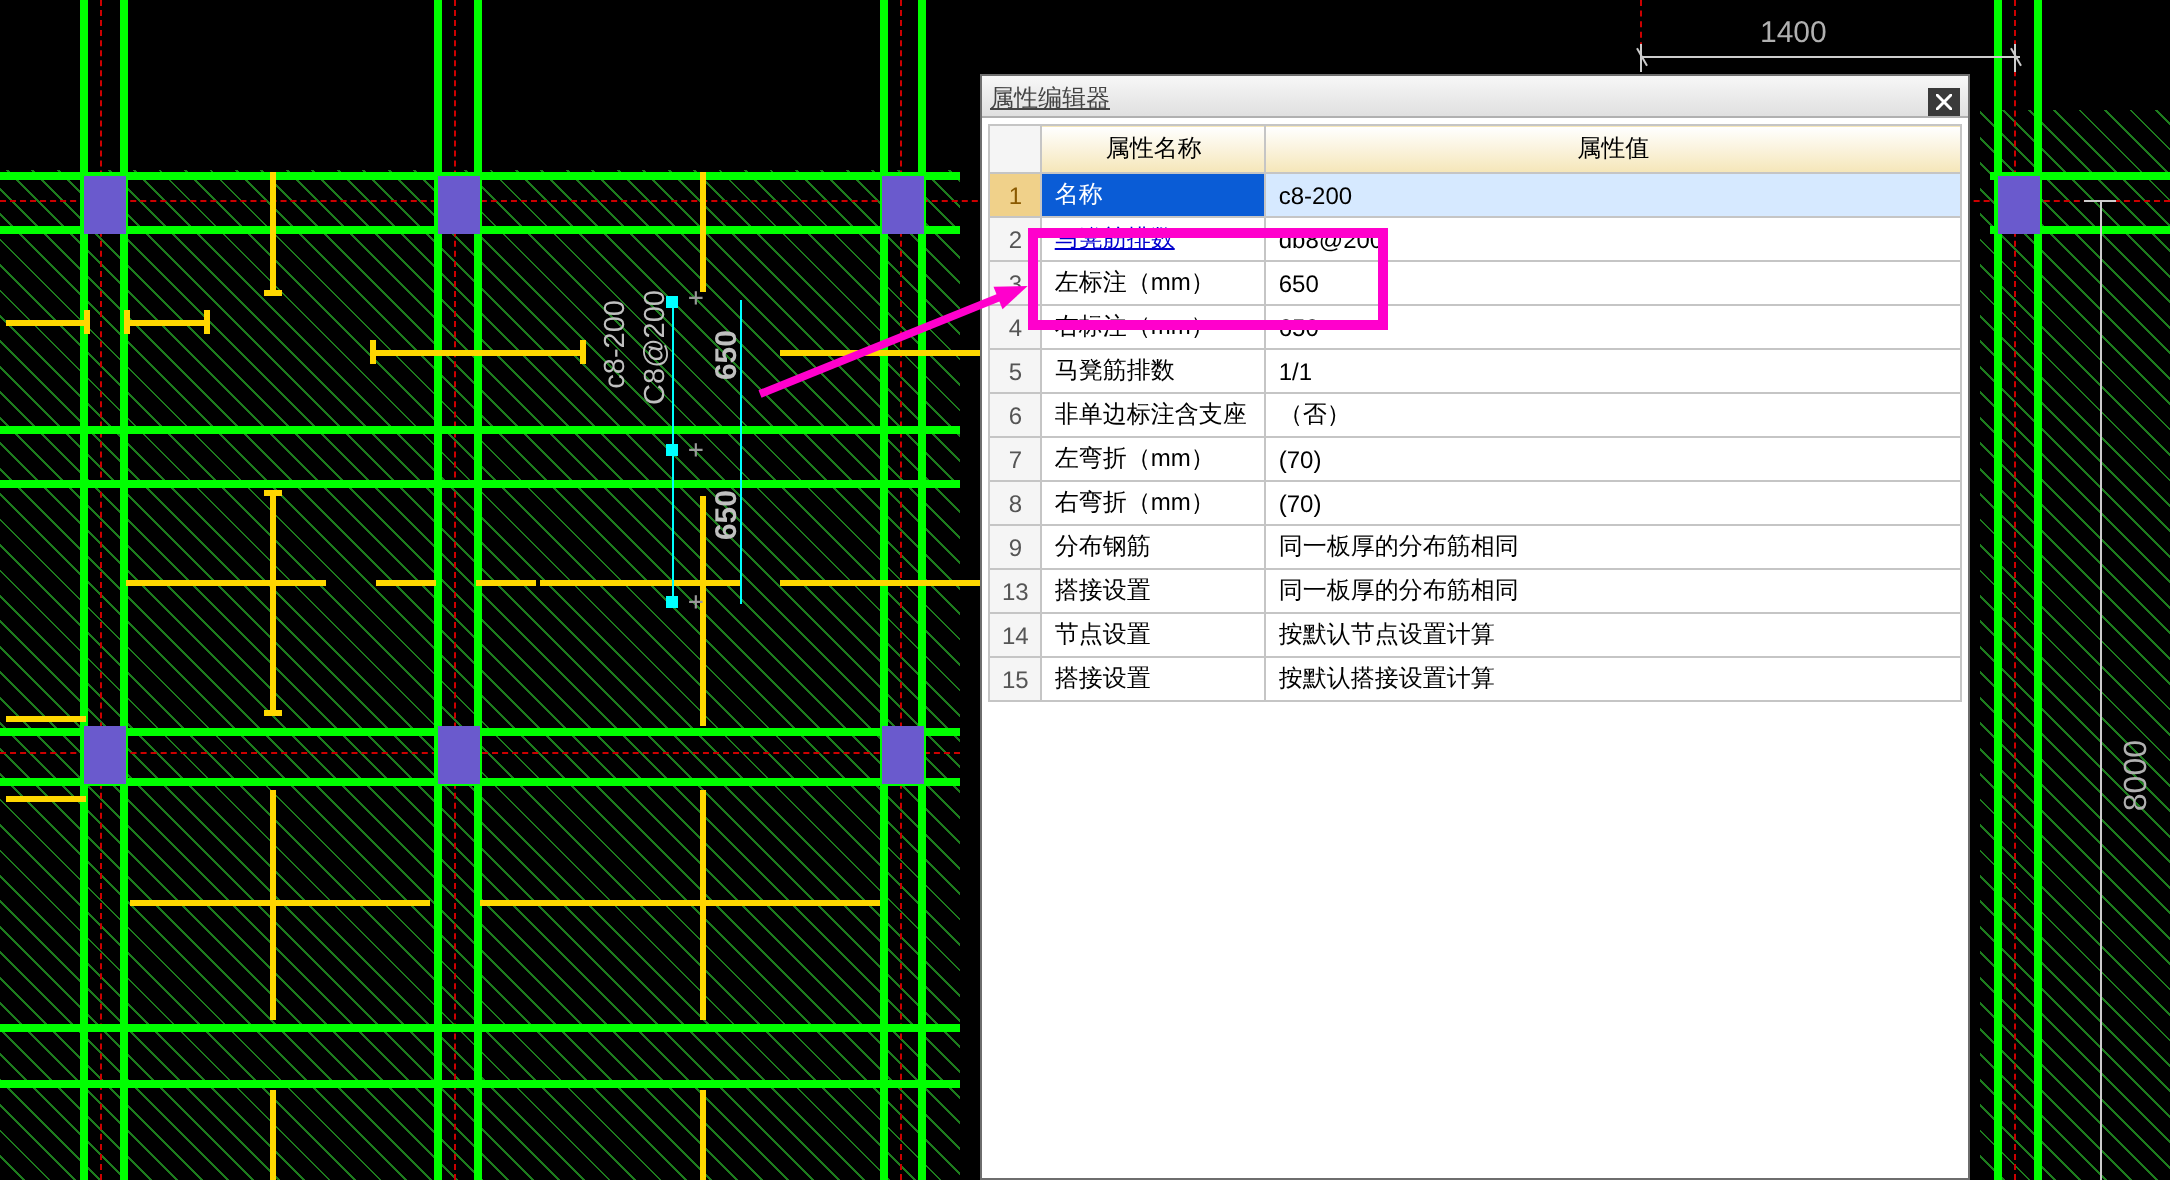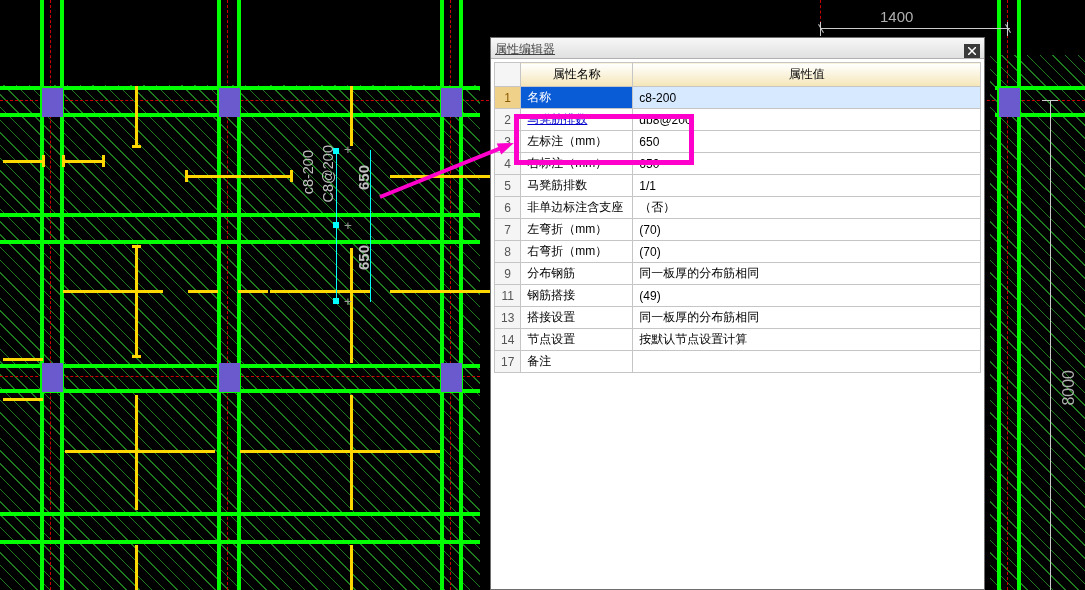--- a/index.html
+++ b/index.html
@@ -435,38 +435,33 @@
           <td class="row-num">8</td>
           <td class="name-col">右弯折（mm）</td>
           <td>(70)</td>
         </tr>
         <tr>
           <td class="row-num">9</td>
           <td class="name-col">分布钢筋</td>
           <td>同一板厚的分布筋相同</td>
         </tr>
         <tr>
-          <td class="row-num">11</td>
-          <td class="name-col">钢筋搭接</td>
-          <td>(49)</td>
-        </tr>
-        <tr>
           <td class="row-num">13</td>
           <td class="name-col">搭接设置</td>
           <td>同一板厚的分布筋相同</td>
         </tr>
         <tr>
           <td class="row-num">14</td>
           <td class="name-col">节点设置</td>
           <td>按默认节点设置计算</td>
         </tr>
         <tr>
-          <td class="row-num">17</td>
-          <td class="name-col">备注</td>
-          <td></td>
+          <td class="row-num">15</td>
+          <td class="name-col">搭接设置</td>
+          <td>按默认搭接设置计算</td>
         </tr>
       </tbody>
     </table>
   </div>
 </div>
 
 <div class="magenta-box mbox1"></div>
 <div class="arrow-line" style="left:380px;top:195px;width:135px;transform:rotate(-22deg)"></div>
 <div class="arrow-tip" style="left:499px;top:143px;transform:rotate(-22deg)"></div>
 

